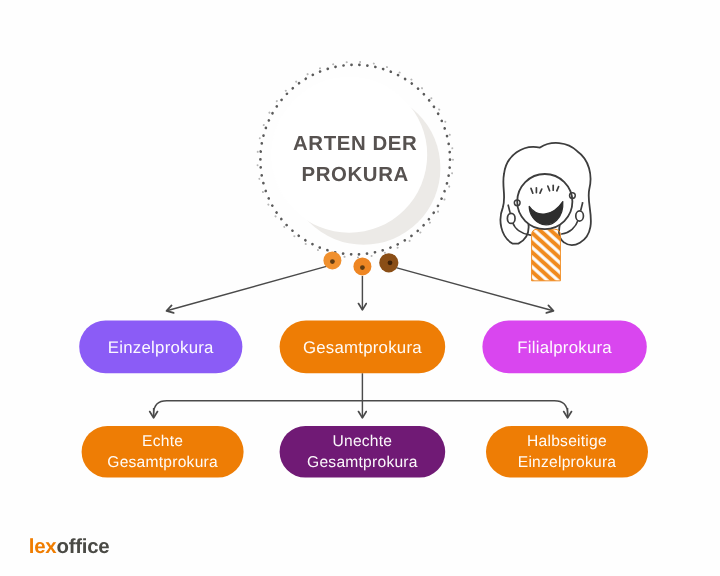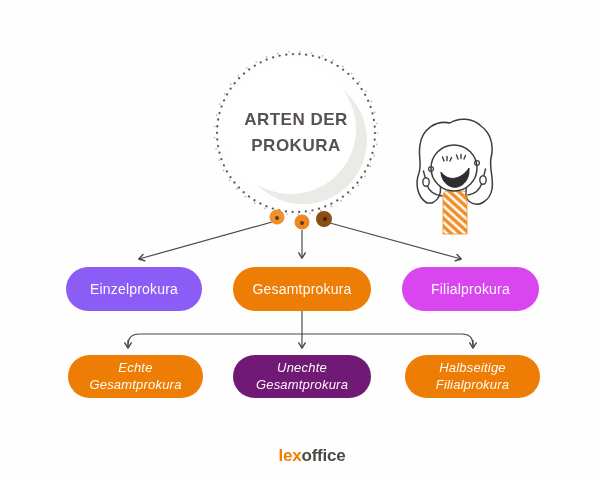--- a/index.html
+++ b/index.html
@@ -13,29 +13,29 @@
     position:absolute; left:211px; top:107px; width:170px;
     text-align:center; font-weight:bold; font-size:17px;
     line-height:1.55; color:#575250; letter-spacing:.5px;
     white-space:pre-line;
   }
   .node {
     position:absolute; display:flex; align-items:center; justify-content:center;
     text-align:center; color:rgba(255,255,255,.97); border-radius:22px;
     font-size:14px; letter-spacing:.2px; line-height:1.3; white-space:pre-line;
   }
-  .lvl2 { font-size:13px;font-style:italic; }
+  .lvl2 { font-size:13px; }
   #n-einzel  { left:66px;  top:267px; width:136px; height:44px; }
   #n-gesamt  { left:233px; top:267px; width:138px; height:44px; }
   #n-filial  { left:402px; top:267px; width:137px; height:44px; }
   #n-echte   { left:68px;  top:355px; width:135px; height:43px; }
   #n-unechte { left:233px; top:355px; width:138px; height:43px; }
   #n-halb    { left:405px; top:355px; width:135px; height:43px; }
   .logo {
-    position:absolute; left:0; right:0; top:446px; text-align:center;
+    position:absolute; left:0; right:0; top:446px; 
     font-size:17px; font-weight:bold; letter-spacing:-0.2px;padding-left:24px;
   }
   .logo .lex { color:#F07D00; }
   .logo .office { color:#4A4A45; }
   .person { position:absolute; left:406px; top:116px; }
 </style>
 </head>
 <body>
 
 <div class="canvas">
@@ -125,19 +125,19 @@
 
   <div class="node" id="n-einzel" style="background-color: #8b5cf6;">Einzelprokura</div>
   <div class="node" id="n-gesamt" style="background-color: rgb(238, 125, 5);">Gesamtprokura</div>
   <div class="node" id="n-filial" style="background-color: #d946ef;">Filialprokura</div>
 
   <div class="node lvl2" id="n-echte" style="background-color: rgb(238, 125, 5);">Echte
 Gesamtprokura</div>
   <div class="node lvl2" id="n-unechte" style="background-color: #701a75;">Unechte
 Gesamtprokura</div>
   <div class="node lvl2" id="n-halb" style="background-color: rgb(238, 125, 5);">Halbseitige
-Filialprokura</div>
+Einzelprokura</div>
 
   <div class="logo">
     <span class="lex">lex</span><span class="office">office</span>
   </div>
 
 </div>
 
 </body></html>

